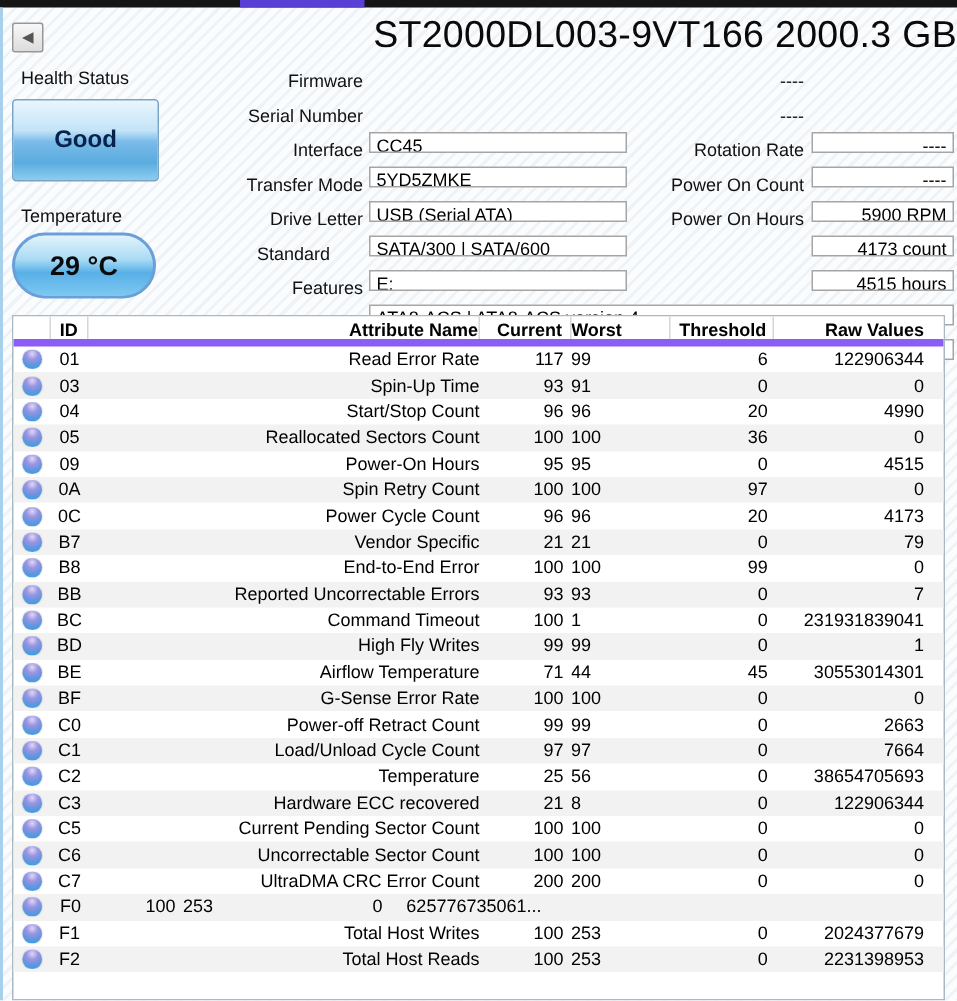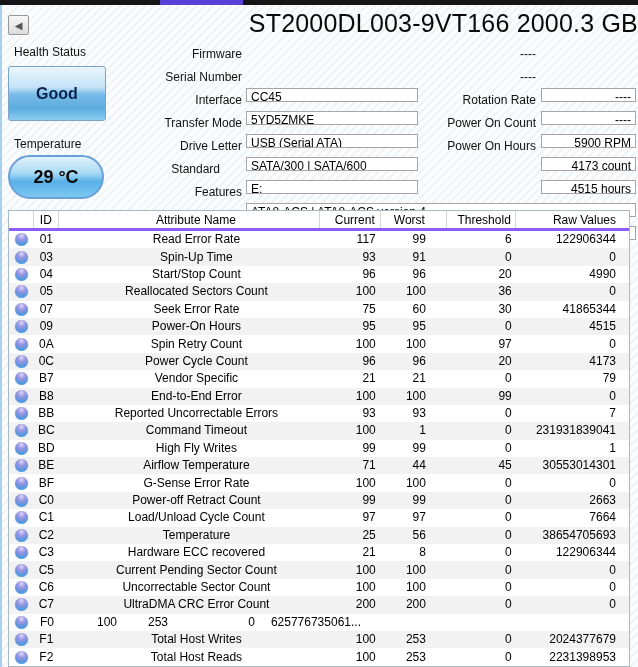--- a/index.html
+++ b/index.html
@@ -62,34 +62,34 @@
     white-space:nowrap; overflow:hidden;margin-top:44px;
   }
   .fbox.left-align { padding-left:4px; text-align:left; }
   .fbox.right-align { padding-right:4px; text-align:right; }
 
   
   #smart-table {
     position:absolute; left:8px; top:210px; width:622px; height:457px;
     background:#fff; border:1px solid #a9b9c4;
   }
-  #thead { display:flex; height:20px; border-bottom:3px solid #8b5cf6; background:#fff; }
+  #thead { display:flex; height:20px; border-bottom:5px solid #8b5cf6; background:#fff;font-weight:bold; }
   .hcell {
     font-size:12px; line-height:19px; color:#000;
     border-right:1px solid #d6d6d6; white-space:nowrap; overflow:hidden;
   }
   .hcell:last-child { border-right:none; }
   .trow { display:flex; height:17.4px; align-items:center; }
   .trow:nth-child(even) { background:#f2f2f2; }
   .c { font-size:12px; line-height:17px; white-space:nowrap; overflow:hidden; }
   .w-status { width:25px; }
   .w-id     { width:26px; text-align:center; }
-  .w-name   { width:255px; padding-left:4px; text-align:center;margin-left:10px; }
+  .w-name   { width:255px; padding-left:4px; text-align:right;margin-left:10px; }
   .w-cur    { width:62px;  padding-right:5px; text-align:right; }
-  .w-wor    { width:67px;  padding-right:21px; text-align:right; }
+  .w-wor    { width:67px;  padding-right:21px; text-align:left; }
   .w-thr    { width:70px;  padding-right:4px; text-align:right; }
   .w-raw    { width:115px; padding-right:13px; text-align:right; }
   .c.w-status { display:flex; align-items:center; justify-content:center; }
   .dot {
     width:13px; height:13px; border-radius:50%;
     background:radial-gradient(circle at 50% 22%, #ddd8f6 0%, #9b95e3 32%, #6495de 62%, #37a0e8 86%, #2a8ecf 100%);
     box-shadow:0 0 1px rgba(40,60,120,.6);
   }
 </style>
 </head>
@@ -217,31 +217,20 @@
       <span class="dot"></span>
     </div>
     <div class="c w-id cell-id">05</div>
     <div class="c w-name cell-name">Reallocated Sectors Count</div>
     <div class="c w-cur cell-current">100</div>
     <div class="c w-wor cell-worst">100</div>
     <div class="c w-thr cell-threshold">36</div>
     <div class="c w-raw cell-raw">0</div>
   </div>
 
-  <div class="trow">
-    <div class="c w-status">
-      <span class="dot"></span>
-    </div>
-    <div class="c w-id cell-id">07</div>
-    <div class="c w-name cell-name">Seek Error Rate</div>
-    <div class="c w-cur cell-current">75</div>
-    <div class="c w-wor cell-worst">60</div>
-    <div class="c w-thr cell-threshold">30</div>
-    <div class="c w-raw cell-raw">41865344</div>
-  </div>
 
   <div class="trow">
     <div class="c w-status">
       <span class="dot"></span>
     </div>
     <div class="c w-id cell-id">09</div>
     <div class="c w-name cell-name">Power-On Hours</div>
     <div class="c w-cur cell-current">95</div>
     <div class="c w-wor cell-worst">95</div>
     <div class="c w-thr cell-threshold">0</div>

